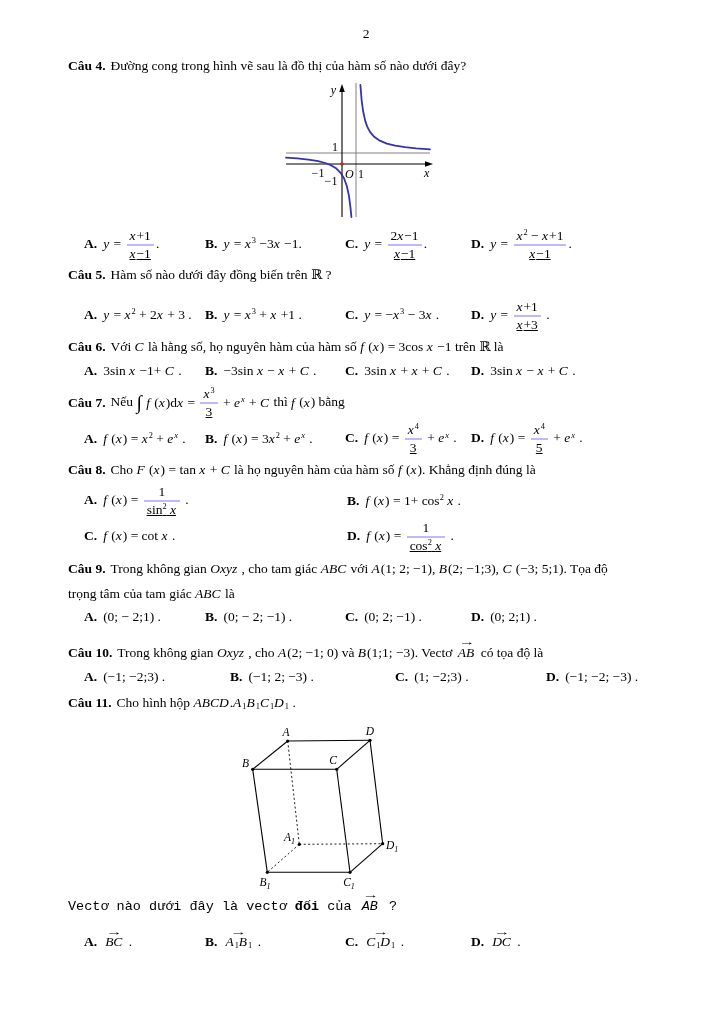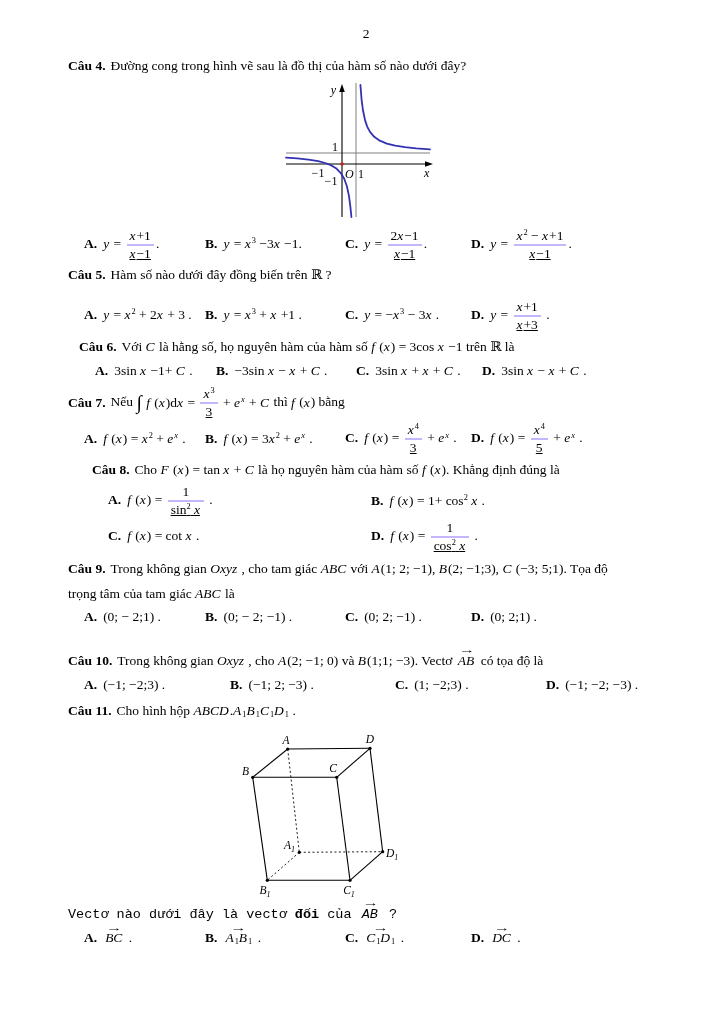--- a/index.html
+++ b/index.html
@@ -76,41 +76,41 @@
   <section style="margin-top:3px;">
     <p class="qline"><b class="qlabel">Câu 5.</b><span class="qtext math">Hàm số nào dưới đây đồng biến trên <span class="math">ℝ</span> ?</span></p>
     <div class="opts4" style="margin-top:14px;">
       <div class="opt"><b class="ok">A.</b><span class="math"><i>y</i> = <i>x</i><sup>2</sup> + 2<i>x</i> + 3 .</span></div>
       <div class="opt"><b class="ok">B.</b><span class="math"><i>y</i> = <i>x</i><sup>3</sup> + <i>x</i> +1 .</span></div>
       <div class="opt"><b class="ok">C.</b><span class="math"><i>y</i> = −<i>x</i><sup>3</sup> − 3<i>x</i> .</span></div>
       <div class="opt"><b class="ok">D.</b><span class="math"><i>y</i> = <span class="frac"><span class="num"><i>x</i>+1</span><span class="den"><i>x</i>+3</span></span> .</span></div>
     </div>
   </section>
 
-  <section style="margin-top:4px;margin-left:11px;">
+  <section style="margin-top:4px;">
     <p class="qline"><b class="qlabel">Câu 6.</b><span class="qtext math">Với <span class="math"><i>C</i></span> là hằng số, họ nguyên hàm của hàm số <span class="math"><i>f</i> (<i>x</i>) = 3cos <i>x</i> −1</span> trên <span class="math">ℝ</span> là</span></p>
     <div class="opts4" style="margin-top:5px;">
       <div class="opt"><b class="ok">A.</b><span class="math">3sin <i>x</i> −1+ <i>C</i> .</span></div>
       <div class="opt"><b class="ok">B.</b><span class="math">−3sin <i>x</i> − <i>x</i> + <i>C</i> .</span></div>
       <div class="opt"><b class="ok">C.</b><span class="math">3sin <i>x</i> + <i>x</i> + <i>C</i> .</span></div>
       <div class="opt"><b class="ok">D.</b><span class="math">3sin <i>x</i> − <i>x</i> + <i>C</i> .</span></div>
     </div>
   </section>
 
   <section style="margin-top:6px;">
     <p class="qline"><b class="qlabel">Câu 7.</b><span class="qtext math">Nếu <span class="math"><span class="int">∫</span> <i>f</i> (<i>x</i>)<span class="up">d</span><i>x</i> = <span class="frac"><span class="num"><i>x</i><sup>3</sup></span><span class="den">3</span></span> + <i>e</i><sup><i>x</i></sup> + <i>C</i></span> thì <span class="math"><i>f</i> (<i>x</i>)</span> bằng</span></p>
     <div class="opts4" style="margin-top:2px;">
       <div class="opt"><b class="ok">A.</b><span class="math"><i>f</i> (<i>x</i>) = <i>x</i><sup>2</sup> + <i>e</i><sup><i>x</i></sup> .</span></div>
       <div class="opt"><b class="ok">B.</b><span class="math"><i>f</i> (<i>x</i>) = 3<i>x</i><sup>2</sup> + <i>e</i><sup><i>x</i></sup> .</span></div>
       <div class="opt"><b class="ok">C.</b><span class="math"><i>f</i> (<i>x</i>) = <span class="frac"><span class="num"><i>x</i><sup>4</sup></span><span class="den">3</span></span> + <i>e</i><sup><i>x</i></sup> .</span></div>
       <div class="opt"><b class="ok">D.</b><span class="math"><i>f</i> (<i>x</i>) = <span class="frac"><span class="num"><i>x</i><sup>4</sup></span><span class="den">5</span></span> + <i>e</i><sup><i>x</i></sup> .</span></div>
     </div>
   </section>
 
-  <section style="margin-top:4px;margin-left:24px;">
+  <section style="margin-top:4px;">
     <p class="qline"><b class="qlabel">Câu 8.</b><span class="qtext math">Cho <span class="math"><i>F</i> (<i>x</i>) = tan <i>x</i> + <i>C</i></span> là họ nguyên hàm của hàm số <span class="math"><i>f</i> (<i>x</i>)</span>. Khẳng định đúng là</span></p>
     <div class="opts2" style="margin-top:4px;">
       <div class="opt"><b class="ok">A.</b><span class="math"><i>f</i> (<i>x</i>) = <span class="frac"><span class="num">1</span><span class="den">sin<sup>2</sup> <i>x</i></span></span> .</span></div>
       <div class="opt"><b class="ok">B.</b><span class="math"><i>f</i> (<i>x</i>) = 1+ cos<sup>2</sup> <i>x</i> .</span></div>
     </div>
     <div class="opts2" style="margin-top:2px;">
       <div class="opt"><b class="ok">C.</b><span class="math"><i>f</i> (<i>x</i>) = cot <i>x</i> .</span></div>
       <div class="opt"><b class="ok">D.</b><span class="math"><i>f</i> (<i>x</i>) = <span class="frac"><span class="num">1</span><span class="den">cos<sup>2</sup> <i>x</i></span></span> .</span></div>
     </div>
   </section>
@@ -119,21 +119,21 @@
     <p class="qline"><b class="qlabel">Câu 9.</b><span class="qtext math">Trong không gian <span class="math"><i>Oxyz</i></span> , cho tam giác <span class="math"><i>ABC</i></span> với <span class="math"><i>A</i>(1; 2; −1), <i>B</i>(2; −1;3), <i>C</i> (−3; 5;1)</span>. Tọa độ</span></p>
     <p class="qline" style="margin-top:5px;"><span class="qtext math">trọng tâm của tam giác <span class="math"><i>ABC</i></span> là</span></p>
     <div class="opts4" style="margin-top:4px;">
       <div class="opt"><b class="ok">A.</b><span class="math">(0; − 2;1) .</span></div>
       <div class="opt"><b class="ok">B.</b><span class="math">(0; − 2; −1) .</span></div>
       <div class="opt"><b class="ok">C.</b><span class="math">(0; 2; −1) .</span></div>
       <div class="opt"><b class="ok">D.</b><span class="math">(0; 2;1) .</span></div>
     </div>
   </section>
 
-  <section style="margin-top:24px;">
+  <section style="margin-top:16px;">
     <p class="qline"><b class="qlabel">Câu 10.</b><span class="qtext math">Trong không gian <span class="math"><i>Oxyz</i></span> , cho <span class="math"><i>A</i>(2; −1; 0)</span> và <span class="math"><i>B</i>(1;1; −3)</span>. Vectơ <span class="math"><span class="vec"><i>AB</i></span></span> có tọa độ là</span></p>
     <div class="opts4" style="margin-top:5px;gap:25px;">
       <div class="opt"><b class="ok">A.</b><span class="math">(−1; −2;3) .</span></div>
       <div class="opt"><b class="ok">B.</b><span class="math">(−1; 2; −3) .</span></div>
       <div class="opt"><b class="ok">C.</b><span class="math">(1; −2;3) .</span></div>
       <div class="opt"><b class="ok">D.</b><span class="math">(−1; −2; −3) .</span></div>
     </div>
   </section>
 
   <section style="margin-top:6px;">
@@ -168,21 +168,21 @@
       <text x="46" y="16" text-anchor="middle"><tspan>A</tspan><tspan class="vs" dy="2.5"></tspan></text>
       <text x="130" y="15" text-anchor="middle"><tspan>D</tspan><tspan class="vs" dy="2.5"></tspan></text>
       <text x="9" y="47" text-anchor="end"><tspan>B</tspan><tspan class="vs" dy="2.5"></tspan></text>
       <text x="93" y="44" text-anchor="middle"><tspan>C</tspan><tspan class="vs" dy="2.5"></tspan></text>
       <text x="55" y="121" text-anchor="end"><tspan>A</tspan><tspan class="vs" dy="2.5">1</tspan></text>
       <text x="146" y="129" text-anchor="start"><tspan>D</tspan><tspan class="vs" dy="2.5">1</tspan></text>
       <text x="25" y="166" text-anchor="middle"><tspan>B</tspan><tspan class="vs" dy="2.5">1</tspan></text>
       <text x="109" y="166" text-anchor="middle"><tspan>C</tspan><tspan class="vs" dy="2.5">1</tspan></text>
     </svg>
     <p class="qline" style="margin-top:5px;font-family:Liberation Mono, monospace;"><span class="qtext math">Vectơ nào dưới đây là vectơ <b>đối</b> của <span class="math"><span class="vec"><i>AB</i></span></span> ?</span></p>
-    <div class="opts4" style="margin-top:4px;font-family:Liberation Serif, serif;">
+    <div class="opts4" style="margin-top:16px;font-family:Liberation Serif, serif;">
       <div class="opt"><b class="ok">A.</b><span class="math"><span class="vec"><i>BC</i></span> .</span></div>
       <div class="opt"><b class="ok">B.</b><span class="math"><span class="vec"><i>A</i><sub>1</sub><i>B</i><sub>1</sub></span> .</span></div>
       <div class="opt"><b class="ok">C.</b><span class="math"><span class="vec"><i>C</i><sub>1</sub><i>D</i><sub>1</sub></span> .</span></div>
       <div class="opt"><b class="ok">D.</b><span class="math"><span class="vec"><i>DC</i></span> .</span></div>
     </div>
   </section>
 
 </div>
 
 </body></html>

